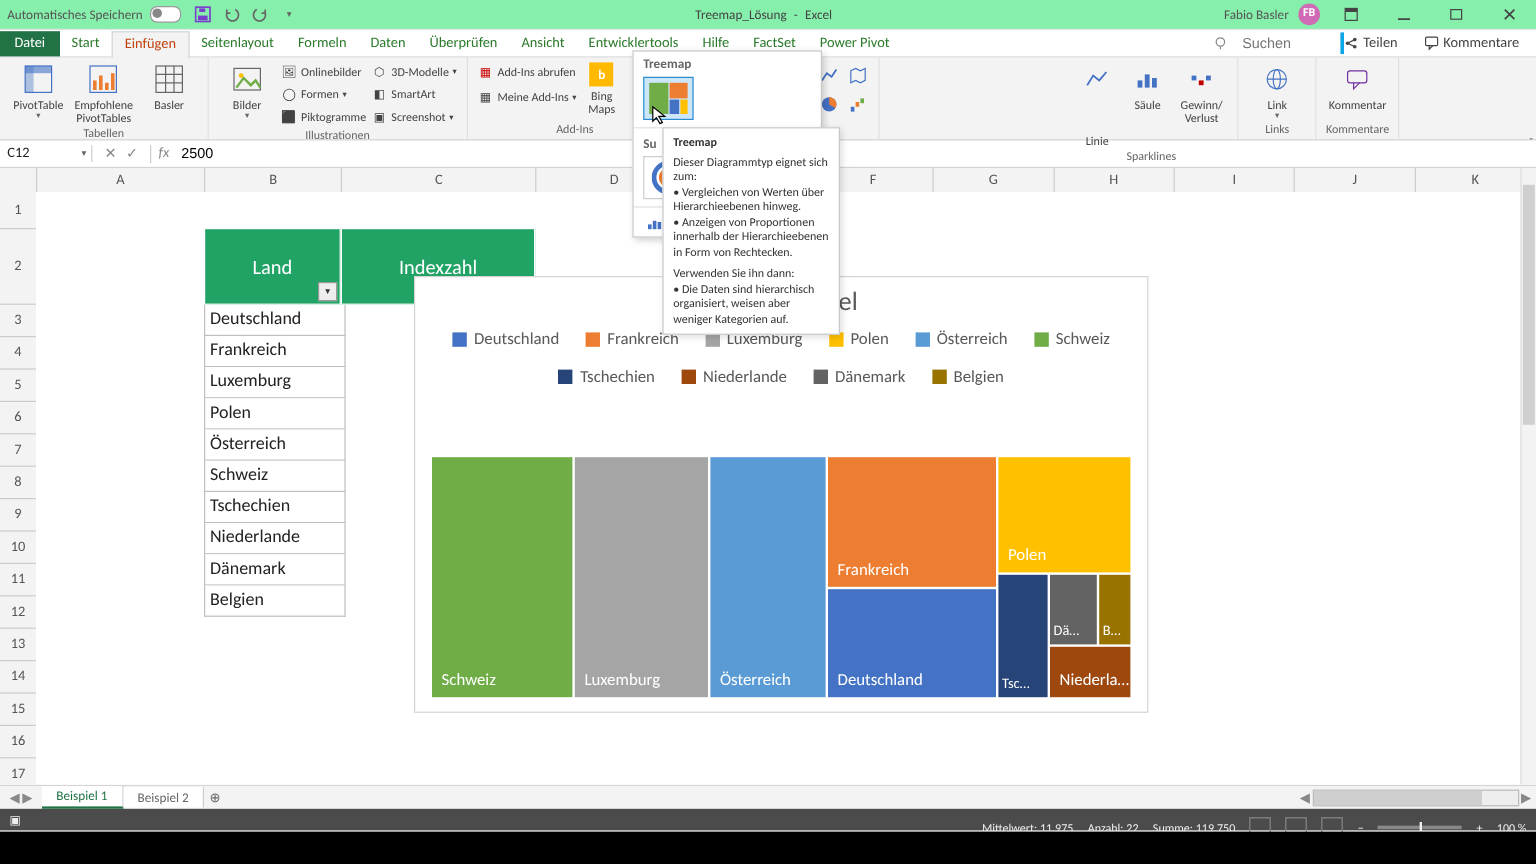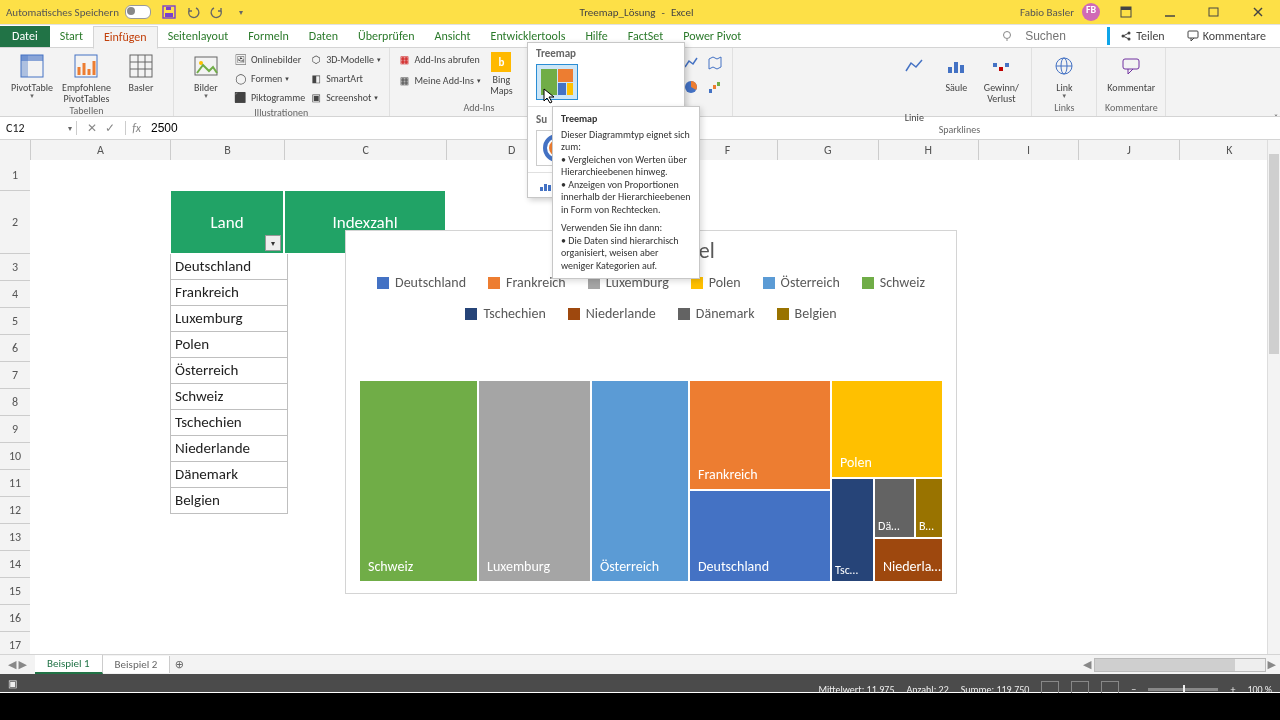--- a/index.html
+++ b/index.html
@@ -9,21 +9,21 @@
     font-size: 12px;
     background: #fff;
     overflow: hidden;
     user-select: none;
     color: #222;
   }
 
   
   .title-bar {
     height: 24px;
-    background: #fde047;
+    background: #86efac;
     display: flex;
     align-items: center;
     font-size: 11px;
     border-bottom: 1px solid #e1e1e1;
   }
   .autosave {
     margin-left: 6px; display: flex; align-items: center; color: #555;
   }
   .autosave-toggle {
     width: 24px; height: 12px; border-radius: 6px; border:1px solid #999;
@@ -69,21 +69,21 @@
     color:#2b7a2b;
   }
   .lightbulb{width:12px;height:12px;display:inline-block;}
   .search-input {
     border:none;background:transparent;color:#888;font-size:12px;width:70px;
   }
   .share-btn,.comments-btn{
     display:flex;align-items:center;gap:4px;font-size:12px;color:#444;
     padding:2px 6px;
   }
-  .share-btn{border-left:3px solid #0ea5e9;padding-left:10px;}
+  .share-btn{border-left:3px solid #0ea5e9;padding-left:0;}
 
   
   .ribbon {
     height:68px; background:#f3f3f3; border-bottom:1px solid #d4d4d4;
     display:flex; align-items:stretch; font-size:11px; color:#444;
   }
   .rgroup {
     display:flex; flex-direction:column; padding:2px 6px 0; border-right:1px solid #e0e0e0;
   }
   .rgroup .items { flex:1; display:flex; align-items:flex-start; }

